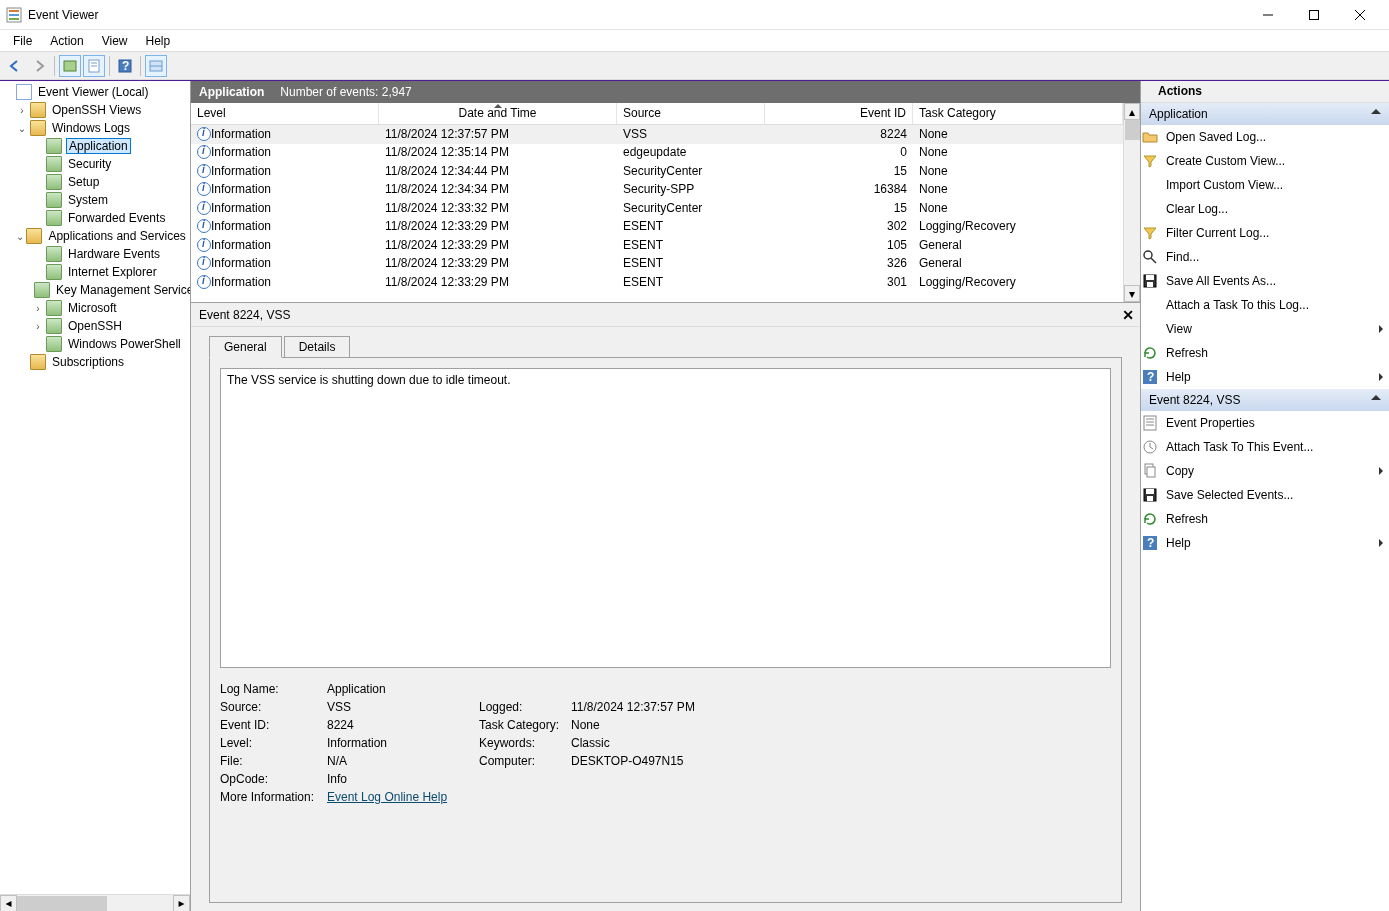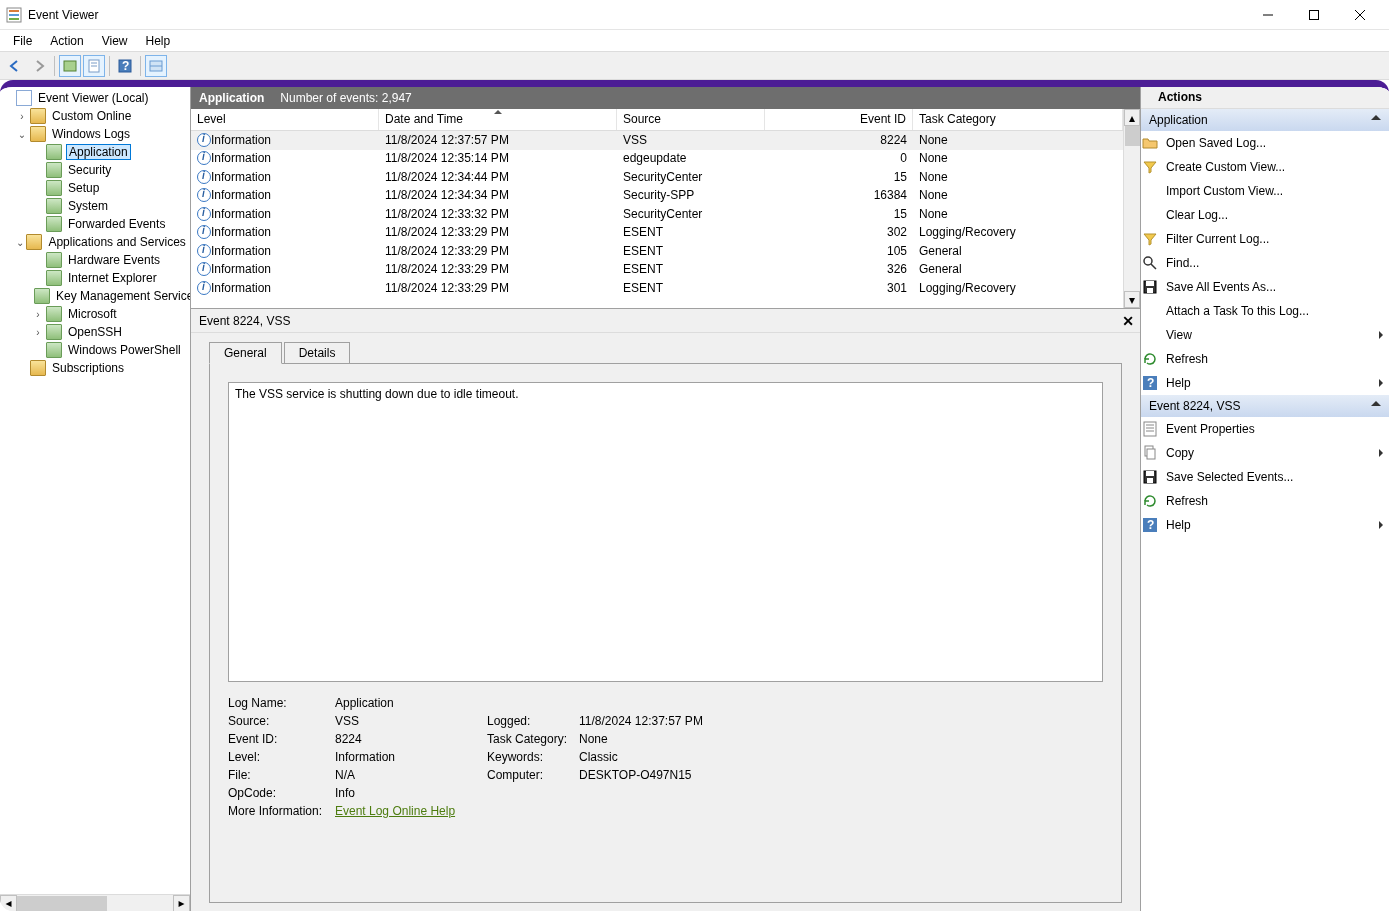--- a/index.html
+++ b/index.html
@@ -16,21 +16,21 @@
 
 .menubar { height: 22px; display: flex; align-items: center; padding: 0 4px; border-bottom: 1px solid #dcdcdc; }
 .menubar .menu-item { padding: 2px 9px; cursor: default; }
 
 
 .toolbar { height: 28px; display: flex; align-items: center; padding: 0 4px; gap: 2px; border-bottom: 1px solid #dcdcdc; background: #f0f0f0; }
 .tool-btn { width: 22px; height: 22px; display: flex; align-items: center; justify-content: center; border: 1px solid transparent; }
 .tool-sep { width: 1px; height: 20px; background: #c0c0c0; margin: 0 2px; }
 
 
-.main { flex: 1; display: flex; overflow: hidden; border-top: 7px solid #4c1d95; border-radius: 13px; }
+.main { flex: 1; display: flex; overflow: hidden; border-top: 1px solid #4c1d95; }
 .left-panel { width: 191px; border-right: 1px solid #a0a0a0; overflow: hidden; display:flex; flex-direction:column; background:#fff;}
 .tree { flex:1; overflow: auto; padding: 2px 0; }
 .tree-row { display: flex; align-items: center; height: 18px; padding-left: 4px; white-space: nowrap; cursor: default; }
 .tree-row.selected { background: #fff; }
 .tree-row.selected .label { border: 1px solid #0078d7; background: #cde8ff; padding: 0 2px; }
 .tree-toggle { width: 12px; text-align: center; color: #555; font-size: 10px; cursor:pointer;}
 .tree-icon { width: 16px; height: 16px; margin: 0 4px 0 2px; flex-shrink:0;}
 .tree-row .label { padding: 0 2px; }
 .indent-0 { padding-left: 2px; }
 .indent-1 { padding-left: 16px; }
@@ -44,21 +44,21 @@
 .center-panel { flex: 1; display: flex; flex-direction: column; border-right: 1px solid #a0a0a0; overflow: hidden; }
 .center-header { height: 22px; background: #6e6e6e; color: #fff; display: flex; align-items: center; padding: 0 8px; gap: 16px; font-weight: bold; }
 .center-header .sub { font-weight: normal; }
 
 .grid-wrap { height: 200px; display:flex; border-bottom:1px solid #a0a0a0;}
 .grid { flex:1; overflow:hidden; }
 .grid-header { display: flex; background: #fff; border-bottom: 1px solid #dcdcdc; height: 22px; }
 .grid-header .col { border-right: 1px solid #e5e5e5; padding: 3px 6px; position: relative; }
 .grid-header .col.sorted::after { content: ""; position: absolute; top: 1px; left: 50%; transform: translateX(-50%); border-left: 4px solid transparent; border-right: 4px solid transparent; border-bottom: 4px solid #555; }
 .col-level { width: 188px; }
-.col-date { width: 238px; }
+.col-date { width: 238px; text-align: center; }
 .col-source { width: 148px; }
 .col-eventid { width: 148px; text-align: right; }
 .col-task { flex: 1; }
 
 .grid-body { overflow: hidden; }
 .grid-row { display: flex; height: 18.5px; align-items: center; border-bottom: 1px solid transparent; cursor: default; }
 .grid-row.selected { background: #f0f0f0; }
 .grid-row .cell { padding: 0 6px; overflow: hidden; text-overflow: ellipsis; white-space: nowrap; }
 .cell-level { width: 188px; display:flex; align-items:center; }
 .cell-date { width: 238px; }
@@ -70,26 +70,26 @@
 .vscroll .arrow{height:17px;display:flex;align-items:center;justify-content:center;border:1px solid #c0c0c0;background:#f0f0f0;}
 .vscroll .track{flex:1;position:relative;}
 .vscroll .thumb{position:absolute;width:15px;left:1px;top:0;height:20px;background:#cdcdcd;}
 
 .detail-panel { flex: 1; display: flex; flex-direction: column; background: #f0f0f0; }
 .detail-header { height: 24px; display: flex; align-items: center; padding: 0 8px; background: #f0f0f0; border-bottom:1px solid #dcdcdc; position:relative;}
 .detail-header .close { position:absolute; right:6px; font-size:14px; font-weight:bold; cursor:default;}
 .detail-tabs { display: flex; padding: 8px 12px 0 18px; background:#f0f0f0;}
 .detail-tab { padding: 3px 14px; border: 1px solid #a0a0a0; background: #f0f0f0; cursor: default; margin-right: 2px; position:relative; top:1px;}
 .detail-tab.active { background: #f0f0f0; border-bottom: 1px solid #f0f0f0; z-index:2;}
-.detail-body { flex: 1; margin: 0 18px 8px 18px; border: 1px solid #a0a0a0; background: #f0f0f0; padding: 18px; display:flex; flex-direction:column; overflow:hidden;}
+.detail-body { flex: 1; margin: 0 18px 8px 18px; border: 1px solid #a0a0a0; background: #f0f0f0; padding: 10px; display:flex; flex-direction:column; overflow:hidden;}
 .desc-box { border: 1px solid #a0a0a0; background: #fff; padding: 4px 6px; height: 300px; overflow: auto; }
 .props { margin-top: 14px; display: grid; grid-template-columns: 105px 150px 90px 1fr; row-gap: 4px; column-gap: 2px;}
 .props .k { }
 .props .v { }
-.props a { color: #4d7c0f; text-decoration: underline; }
+.props a { color: #0c4a6e; text-decoration: underline; }
 
 .right-panel { width: 248px; background: #fff; display:flex; flex-direction:column;}
 .right-header { height: 22px; background: #f0f0f0; border-bottom: 1px solid #dcdcdc; padding: 3px 17px; font-weight: bold; }
 .action-section-hdr { background: linear-gradient(#e4ecf7,#c9d8ef); padding: 4px 8px; position: relative; color:#000; }
 .action-section-hdr .arrow-up { position:absolute; right:8px; top:6px; width:0;height:0;border-left:5px solid transparent;border-right:5px solid transparent;border-bottom:5px solid #333;}
 .action-item { display: flex; align-items: center; padding: 3px 6px 3px 1px; cursor: default; min-height:24px;}
 .action-item .ai-icon { width: 16px; height: 16px; margin-right: 8px; flex-shrink:0;}
 .action-item .submenu { margin-left:auto; width:0;height:0;border-top:4px solid transparent;border-bottom:4px solid transparent;border-left:4px solid #333;}
 
 
@@ -182,21 +182,21 @@
   <div class="left-panel">
     <div class="tree" id="tree">
         <div class="tree-row indent-0">
           <span class="tree-toggle"></span>
           <span class="tree-icon icon-app"></span>
           <span class="label">Event Viewer (Local)</span>
         </div>
         <div class="tree-row indent-1">
           <span class="tree-toggle">›</span>
           <span class="tree-icon icon-folder"></span>
-          <span class="label">Custom Online</span>
+          <span class="label">OpenSSH Views</span>
         </div>
         <div class="tree-row indent-1">
           <span class="tree-toggle">⌄</span>
           <span class="tree-icon icon-folder"></span>
           <span class="label">Windows Logs</span>
         </div>
         <div class="tree-row indent-2 selected">
           <span class="tree-toggle"></span>
           <span class="tree-icon icon-log"></span>
           <span class="label">Application</span>
@@ -511,20 +511,27 @@
           <span class="ai-icon"><svg width="16" height="16" viewBox="0 0 16 16">
               <rect x="2" y="1" width="12" height="14" fill="#fff" stroke="#888"></rect>
               <line x1="4" y1="4" x2="12" y2="4" stroke="#888"></line>
               <line x1="4" y1="7" x2="12" y2="7" stroke="#888"></line>
               <line x1="4" y1="10" x2="12" y2="10" stroke="#888"></line>
             </svg></span>
           <span>Event Properties</span>
         </div>
         <div class="action-item">
           <span class="ai-icon"><svg width="16" height="16" viewBox="0 0 16 16">
+              <circle cx="8" cy="8" r="6" fill="#fff" stroke="#888"></circle>
+              <path d="M8 4v4l3 2" fill="none" stroke="#888"></path>
+            </svg></span>
+          <span>Attach Task To This Event...</span>
+        </div>
+        <div class="action-item">
+          <span class="ai-icon"><svg width="16" height="16" viewBox="0 0 16 16">
               <rect x="3" y="1" width="8" height="10" fill="#fff" stroke="#888"></rect>
               <rect x="5" y="4" width="8" height="10" fill="#fff" stroke="#888"></rect>
             </svg></span>
           <span>Copy</span>
           <span class="submenu"></span>
         </div>
         <div class="action-item">
           <span class="ai-icon"><svg width="16" height="16" viewBox="0 0 16 16">
               <rect x="2" y="2" width="12" height="12" fill="#333" stroke="#000"></rect>
               <rect x="4" y="2" width="8" height="5" fill="#fff"></rect>

